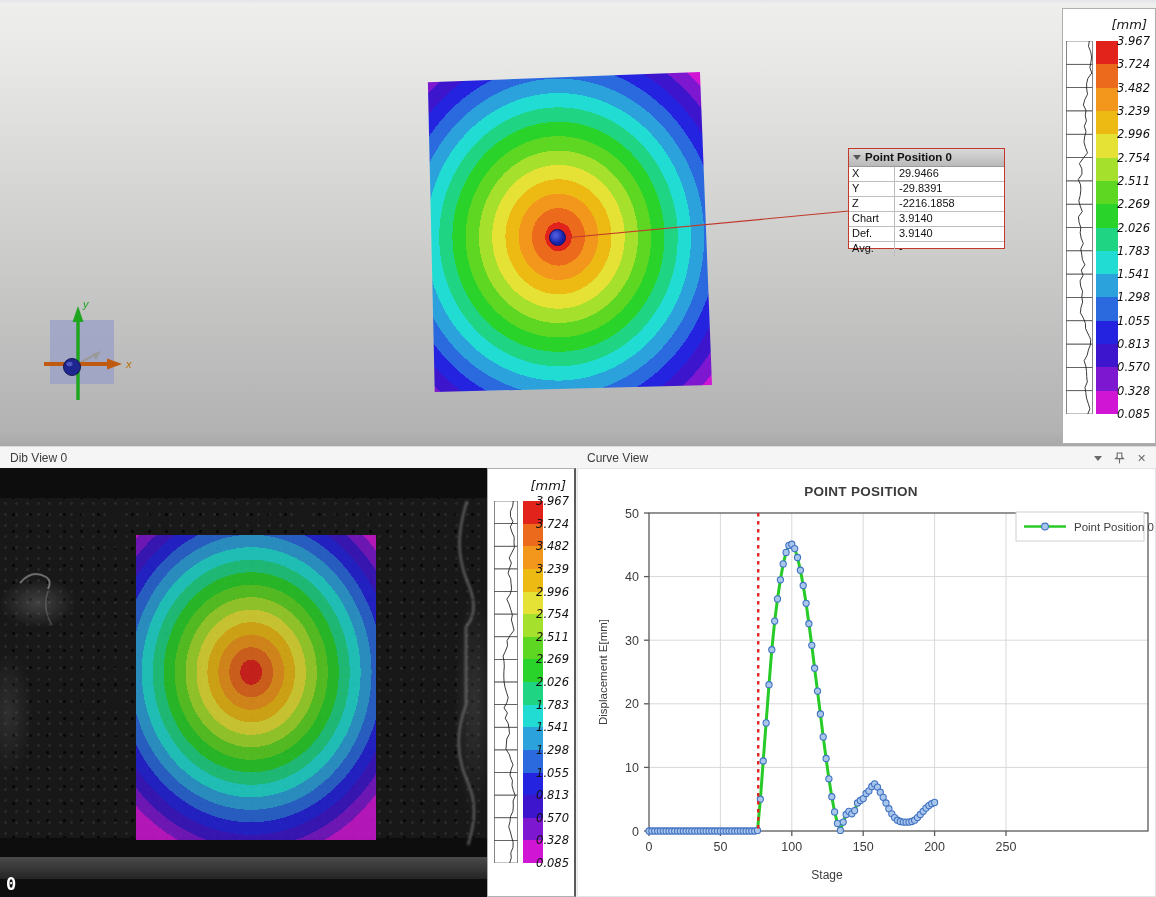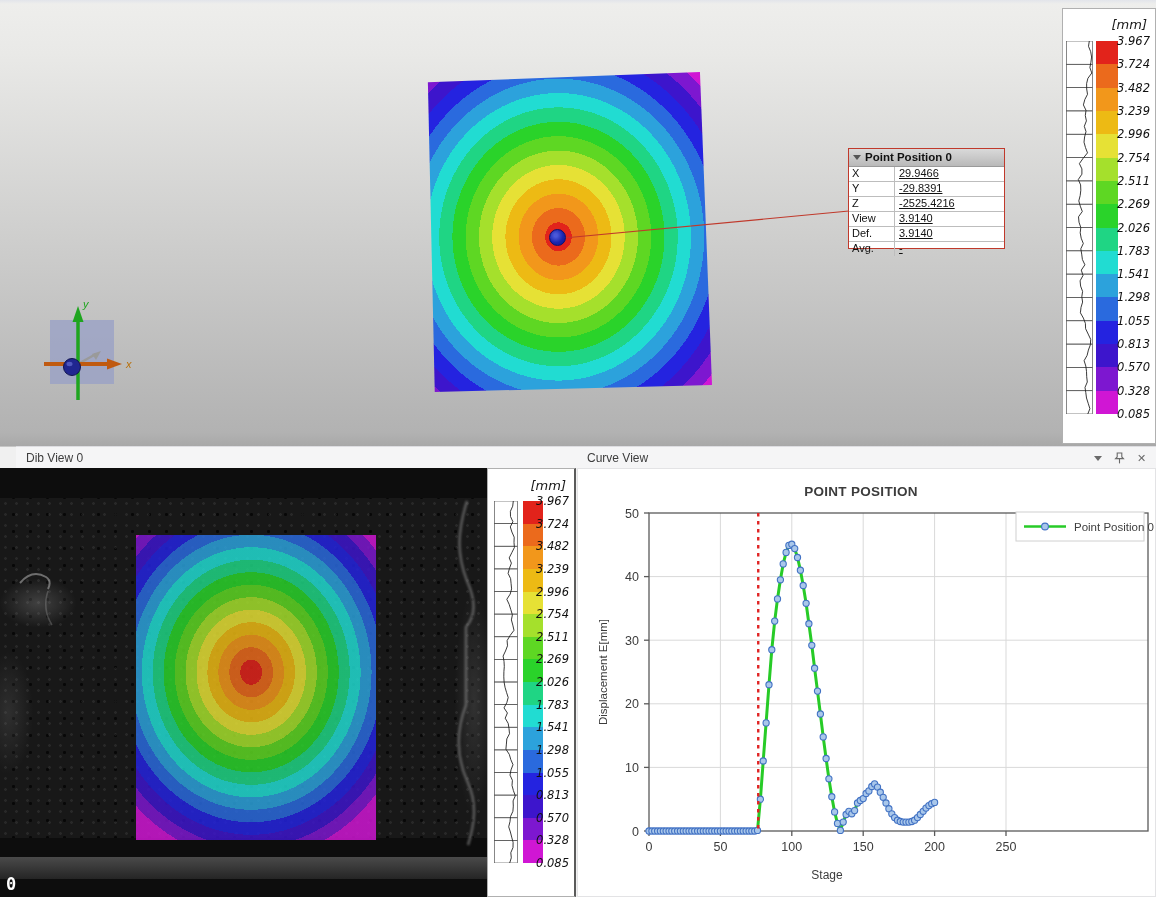--- a/index.html
+++ b/index.html
@@ -20,21 +20,21 @@
   
   #tooltip{position:absolute;left:848px;top:148px;width:157px;height:101px;
     border:1px solid #c0392b;background:#fff;box-sizing:border-box;font-size:11px;color:#111;}
   .tt-header{height:17px;line-height:17px;background:linear-gradient(#d9d9d9,#b9b9b9);
     border-bottom:1px solid #9a9a9a;font-weight:bold;font-size:11.5px;padding-left:16px;position:relative;}
   .tt-header .tri{position:absolute;left:4px;top:6px;width:0;height:0;
     border-left:4px solid transparent;border-right:4px solid transparent;border-top:5px solid #555;}
   .tt-row{display:flex;height:14px;line-height:13px;border-bottom:1px solid #bdbdbd;}
   .tt-row:last-child{border-bottom:none;}
   .tt-label{width:46px;border-right:1px solid #bdbdbd;padding-left:3px;box-sizing:border-box;}
-  .tt-value{flex:1;padding-left:4px;text-decoration:underline;}
+  .tt-value{flex:1;padding-left:4px;}
 
   
   #triad{position:absolute;left:36px;top:296px;width:100px;height:115px;}
 
   
   .legend{position:absolute;background:#fff;border:1px solid #b0b0b0;box-sizing:border-box;}
   #legend-top{left:1062px;top:8px;width:94px;height:436px;}
   #legend-dib{left:487px;top:468px;width:89px;height:429px;border-right:2px solid #5a5a5a;}
   .lg-title{position:absolute;right:8px;font-style:italic;font-size:13px;color:#1a1a1a;
     font-family:"DejaVu Sans",sans-serif;}
@@ -47,21 +47,21 @@
   #legend-top .lg-colors{left:33px;top:32px;width:22px;height:373px;}
   #legend-dib .lg-colors{left:35px;top:32px;width:20px;height:362px;}
   .lg-seg{flex:1;}
   .lg-labels{position:absolute;inset:0;pointer-events:none;}
   .lg-tick{position:absolute;right:5px;font-style:italic;font-size:11.5px;color:#111;
     font-family:"DejaVu Sans",sans-serif;white-space:nowrap;}
 
   
   .ph{position:absolute;top:446px;height:22px;background:#f5f5f6;border-top:1px solid #dddde1;
     box-sizing:border-box;font-size:12px;color:#3d3d3d;}
-  #ph-dib{left:16px;width:668px;border-right:1px solid #d8d8d8;}
+  #ph-dib{left:0;width:668px;border-right:1px solid #d8d8d8;}
   #ph-curve{left:577px;width:579px;}
   .ph-title{position:absolute;left:10px;top:4px;}
   .ph-icons{position:absolute;right:8px;top:3px;display:flex;gap:9px;align-items:center;height:16px;}
   .ph-ic{width:13px;height:13px;display:flex;align-items:center;justify-content:center;
     color:#6a6a6a;font-size:11px;cursor:default;}
   .chev{width:0;height:0;border-left:4.5px solid transparent;border-right:4.5px solid transparent;
     border-top:5px solid #6a6a6a;}
 
   
   #dib{position:absolute;left:0;top:468px;width:487px;height:429px;background:#0d0d0d;overflow:hidden;}
@@ -125,24 +125,24 @@
           <div class="tt-row">
             <span class="tt-label">X</span>
             <span class="tt-value">29.9466</span>
           </div>
           <div class="tt-row">
             <span class="tt-label">Y</span>
             <span class="tt-value">-29.8391</span>
           </div>
           <div class="tt-row">
             <span class="tt-label">Z</span>
-            <span class="tt-value">-2525.4216</span>
-          </div>
-          <div class="tt-row">
-            <span class="tt-label">View</span>
+            <span class="tt-value">-2216.1858</span>
+          </div>
+          <div class="tt-row">
+            <span class="tt-label">Chart</span>
             <span class="tt-value">3.9140</span>
           </div>
           <div class="tt-row">
             <span class="tt-label">Def.</span>
             <span class="tt-value">3.9140</span>
           </div>
           <div class="tt-row">
             <span class="tt-label">Avg.</span>
             <span class="tt-value">-</span>
           </div>

